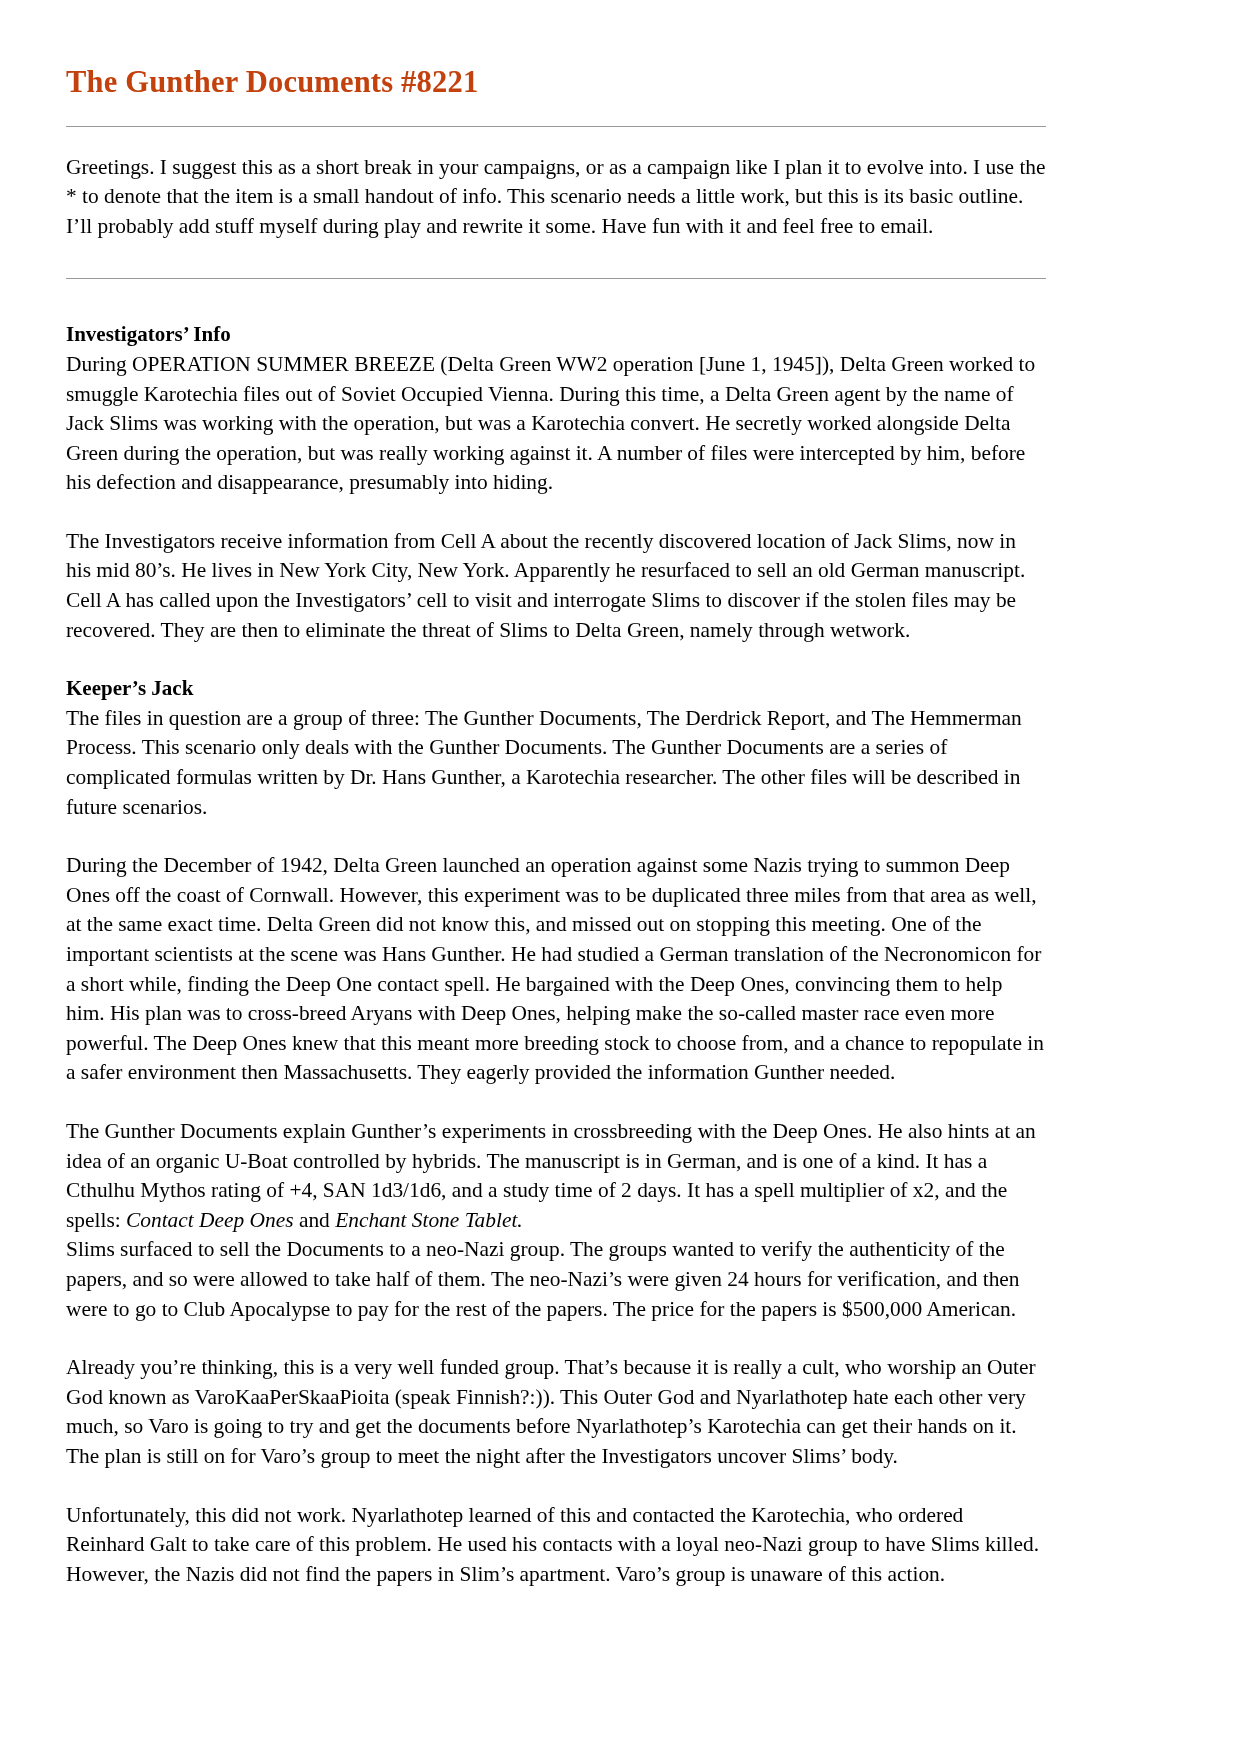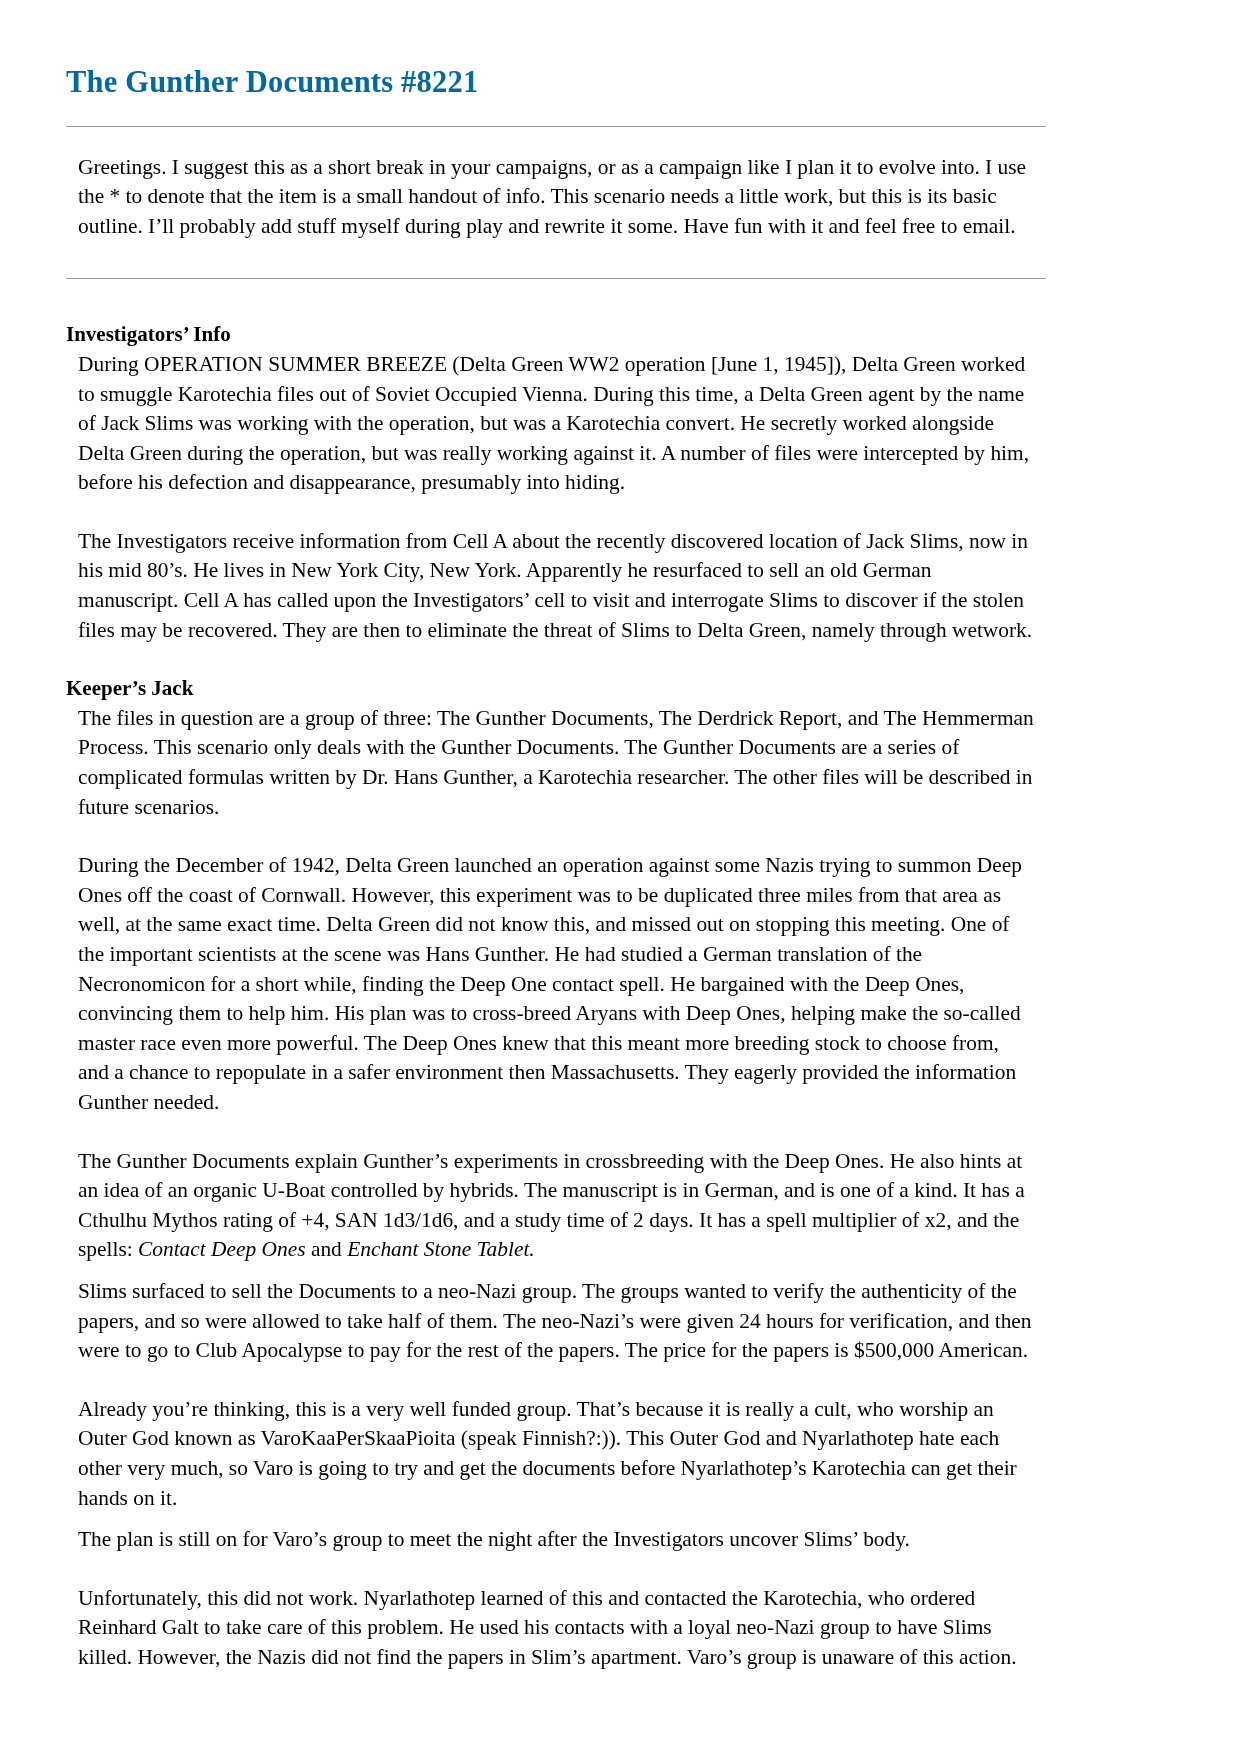--- a/index.html
+++ b/index.html
@@ -21,21 +21,21 @@
     position: relative;
     padding: 0;
   }
   .content {
     position: absolute;
     left: 66px;
     top: 0;
     width: 980px;
   }
   .doc-title {
-    color: #0369a1;
+    color: #c2410c;
     font-family: "Liberation Serif", "DejaVu Serif", serif;
     font-weight: bold;
     font-size: 30.5px;
     letter-spacing: 0.2px;
     margin: 0;
     padding-top: 66px;
     line-height: 1.1;
   }
   .rule {
     border: 0;
@@ -46,21 +46,21 @@
   }
   .rule-top {
     margin-top: 26px;
   }
   .rule-mid {
     margin-top: 37px;
   }
   .para {
     font-size: 21.4px;
     line-height: 29.6px;
-    margin: 12px;
+    margin: 0;
     text-align: left;
     -webkit-hyphens: none;
     hyphens: none;
   }
   .intro {
     margin-top: 26px;
   }
   .section-heading {
     font-size: 21px;
     line-height: 29.6px;

